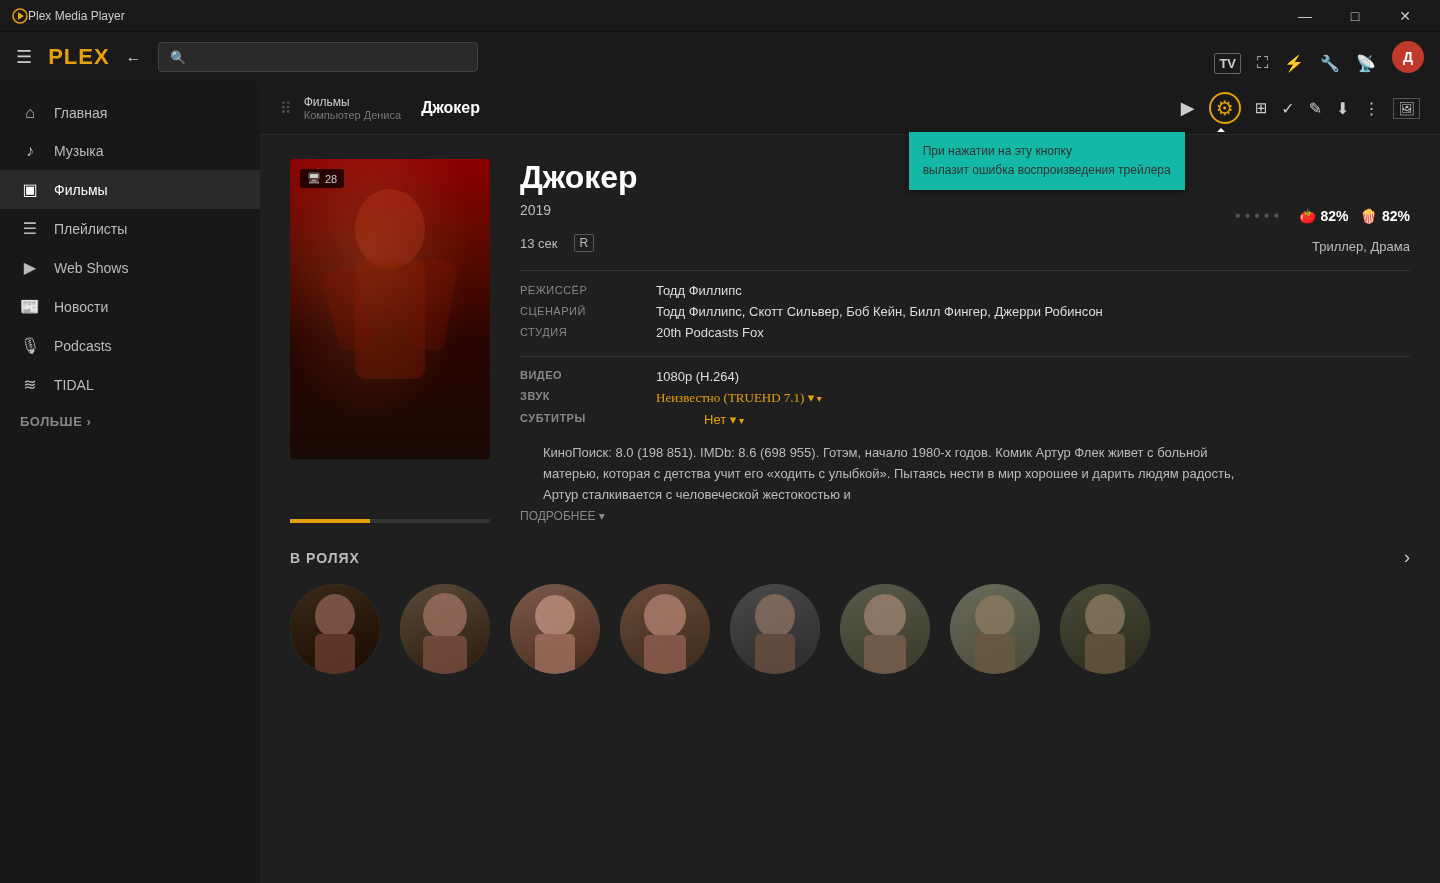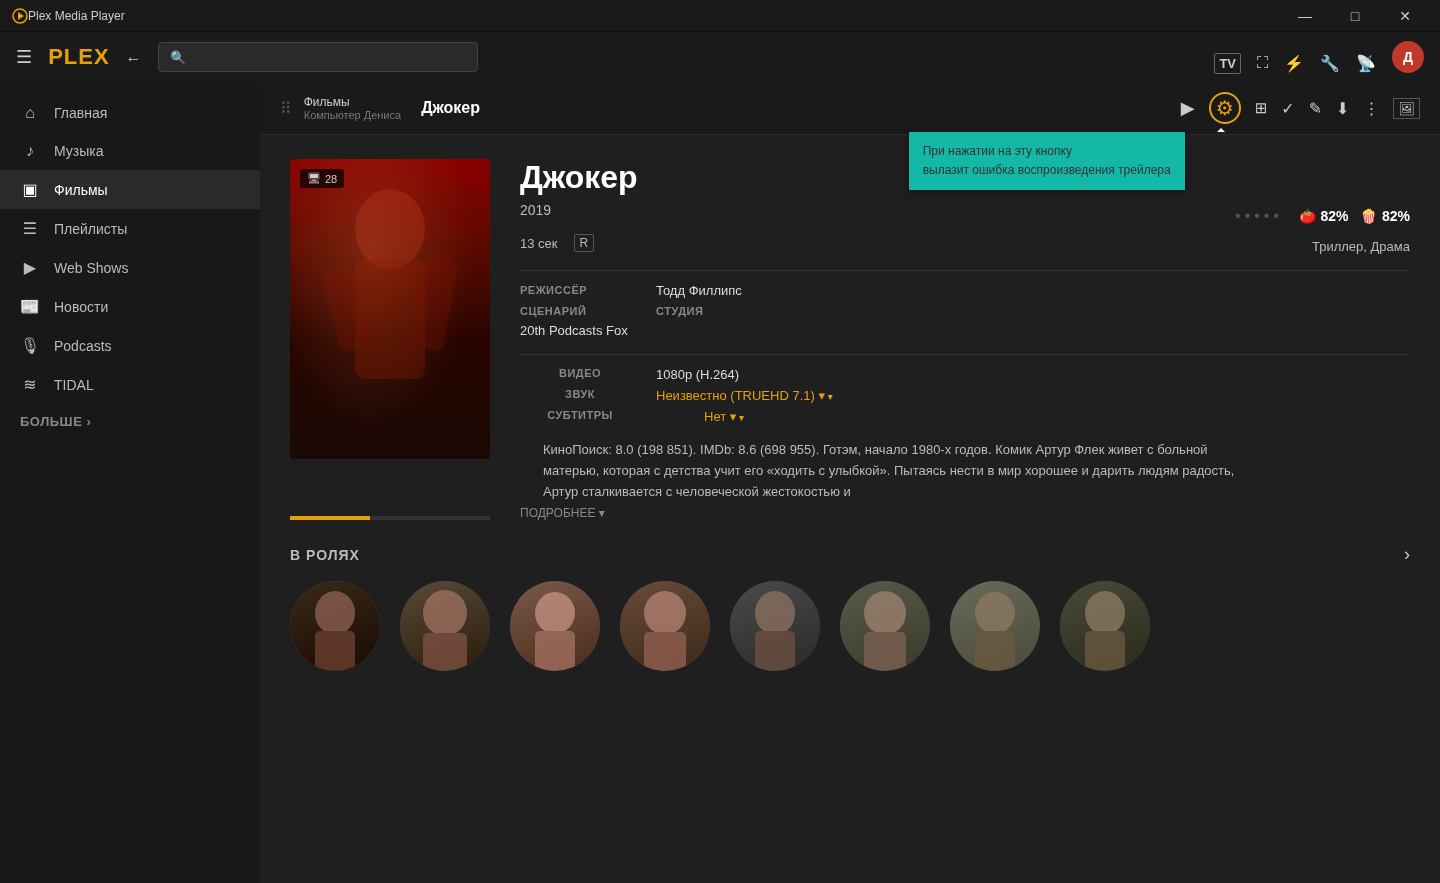--- a/index.html
+++ b/index.html
@@ -123,25 +123,25 @@
     .movie-meta { display: flex; align-items: center; gap: 16px; margin-bottom: 6px; }
     .movie-duration { font-size: 13px; color: #bbb; }
     .movie-rating-badge { font-size: 12px; color: #bbb; border: 1px solid #555; padding: 1px 5px; border-radius: 2px; }
     .score-item { display: flex; align-items: center; gap: 4px; font-size: 14px; font-weight: 600; }
     .score-dots { display: flex; gap: 4px; margin-right: 8px; }
     .movie-genres { font-size: 13px; color: #bbb; text-align: right; }
 
     .movie-divider { border: none; border-top: 1px solid #333; margin: 12px 0; }
 
     .movie-detail-table { display: grid; grid-template-columns: 120px 1fr; gap: 6px 16px; margin-bottom: 16px; }
-    .detail-label { color: #888; font-size: 11px; font-weight: 700; letter-spacing: 0.5px; align-self: start; padding-top: 1px; }
+    .detail-label { color: #888; font-size: 11px; font-weight: 400; letter-spacing: 0.5px; align-self: start; padding-top: 1px; }
     .detail-value { color: #ddd; font-size: 13px; }
 
     .movie-tech-table { display: grid; grid-template-columns: 120px 1fr; gap: 6px 16px; margin-bottom: 16px; }
-    .tech-label { color: #888; font-size: 11px; font-weight: 600; letter-spacing: 0.5px; text-align: center; }
+    .tech-label { color: #888; font-size: 11px; font-weight: 600; letter-spacing: 0.5px; }
     .tech-value { color: #ddd; font-size: 13px; }
     .tech-value.orange { color: #e5a00d; cursor: pointer; }
     .tech-value.orange::after { content: ' ▾'; font-size: 10px; }
 
     .movie-description { font-size: 13px; color: #bbb; line-height: 1.6; max-width: 700px; margin-left: 23px; }
     .more-link { color: #888; font-size: 12px; cursor: pointer; margin-top: 4px; display: flex; align-items: center; gap: 4px; }
 
     
     .cast-section { padding: 0 30px 30px; }
     .cast-header { display: flex; justify-content: space-between; align-items: center; margin-bottom: 16px; }
@@ -344,31 +344,32 @@
           </div>
           <span class="movie-genres">Триллер, Драма</span>
         </div>
 
         <hr class="movie-divider">
 
         <div class="movie-detail-table">
           <span class="detail-label">РЕЖИССЁР</span>
           <span class="detail-value">Тодд Филлипс</span>
           <span class="detail-label">СЦЕНАРИЙ</span>
+          <span class="detail-value">Тодд Филлипс, Скотт Сильвер, Боб Кейн, Билл Фингер, Джерри Робинсон</span>
           <span class="detail-label">СТУДИЯ</span>
           <span class="detail-value">20th Podcasts Fox</span>
         </div>
 
         <hr class="movie-divider">
 
         <div class="movie-tech-table">
           <span class="tech-label">ВИДЕО</span>
           <span class="tech-value">1080р (H.264)</span>
           <span class="tech-label">ЗВУК</span>
-          <span class="tech-value orange" style="color:#e5a00d;cursor:pointer;">Неизвестно (TRUEHD 7.1) ▾</span>
+          <span class="tech-value orange" style="color:#e5a00d;cursor:pointer;font-family:Liberation Serif, serif;">Неизвестно (TRUEHD 7.1) ▾</span>
           <span class="tech-label">СУБТИТРЫ</span>
           <span class="tech-value orange" style="color:#e5a00d;cursor:pointer;margin-left:48px;">Нет ▾</span>
         </div>
 
         <p class="movie-description">КиноПоиск: 8.0 (198 851). IMDb: 8.6 (698 955). Готэм, начало 1980-х годов. Комик Артур Флек живет с больной матерью, которая с детства учит его «ходить с улыбкой». Пытаясь нести в мир хорошее и дарить людям радость, Артур сталкивается с человеческой жестокостью и</p>
         <div class="more-link">ПОДРОБНЕЕ ▾</div>
       </div>
     </div>
 
     <div class="cast-section">

